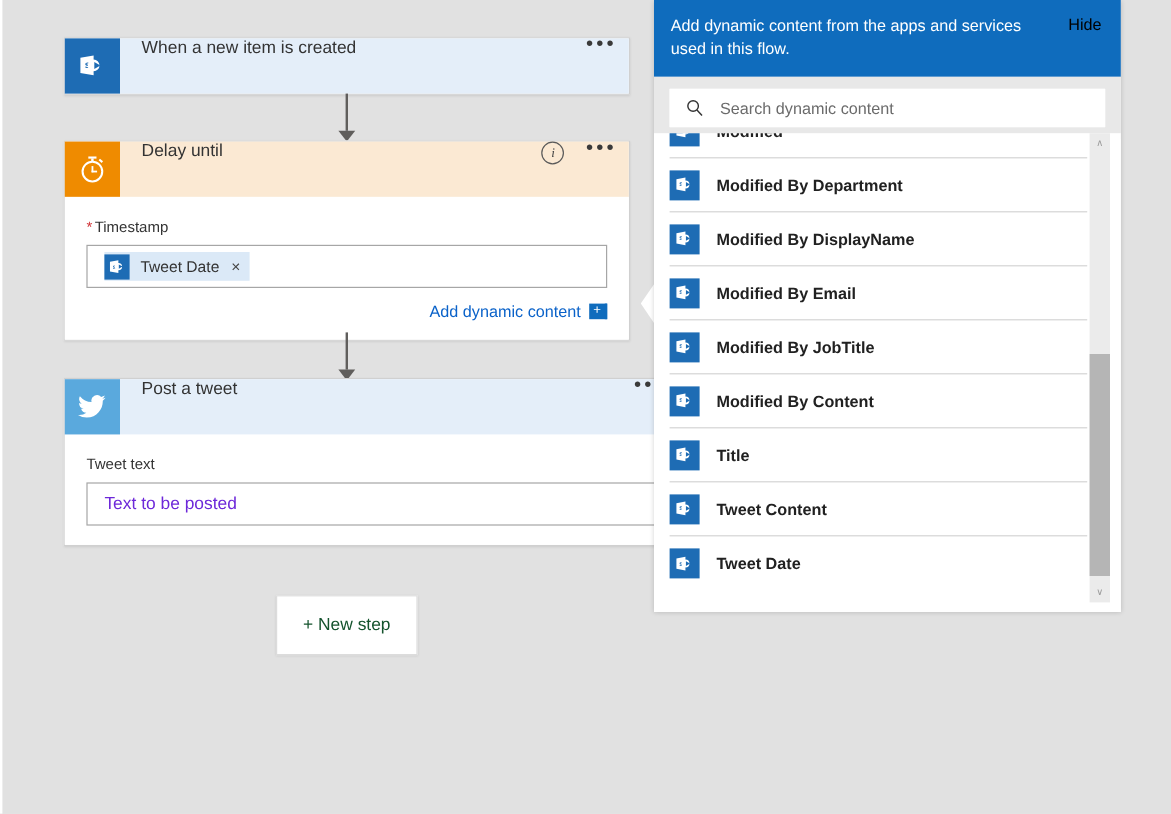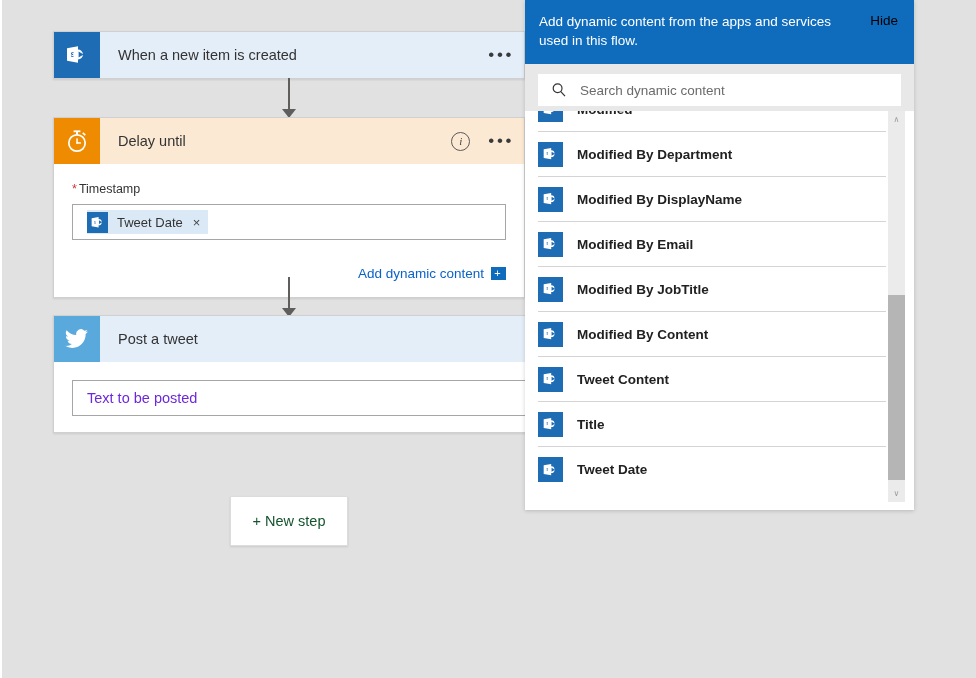--- a/index.html
+++ b/index.html
@@ -47,21 +47,20 @@
   .card-icon {
     width: 46px;
     min-width: 46px;
     display: flex;
     align-items: center;
     justify-content: center;
   }
   .card-titlebar {
     flex: 1;
     display: flex;
-    align-items: center;
     padding-left: 18px;
     padding-right: 10px;
     font-size: 14.5px;
     color: #333333;
     position: relative;
   }
   .card-title { flex: 1; }
 
   .hdr-sp   { background: #e4eef9; }
   .hdr-sp .card-icon { background: #1e6cb4; }
@@ -136,21 +135,21 @@
   .token-label { font-size: 13px; color: #333; }
   .token-x {
     margin-left: 10px;
     font-size: 13px;
     color: #444;
     cursor: pointer;
     line-height: 1;
   }
 
   .add-dyn {
-    margin-top: 26px;
+    margin-top: 12px;
     display: flex;
     justify-content: flex-end;
     align-items: center;
     gap: 7px;
   }
   .add-dyn-label {
     color: #0a62c9;
     font-size: 13.5px;
     cursor: pointer;
   }
@@ -200,21 +199,21 @@
     justify-content: center;
     font-size: 14.5px;
     color: #14532d;
     cursor: pointer;
     box-sizing: border-box;
   }
 
   
   .dyn-panel {
     position: absolute;
-    left: 523px;
+    left: 543px;
     top: 0;
     width: 389px;
     height: 510px;
     background: #ffffff;
     box-shadow: 0 1px 4px rgba(0,0,0,0.18);
   }
   .dyn-banner {
     background: #0f6cbd;
     color: #ffffff;
     padding: 12px 16px 14px 14px;
@@ -423,20 +422,21 @@
           <svg width="24" height="20" viewBox="0 0 24 20">
             <path d="M23 2.5c-.85.38-1.76.63-2.71.75a4.73 4.73 0 0 0 2.07-2.6 9.4 9.4 0 0 1-2.99 1.14A4.71 4.71 0 0 0 11.3 6.1 13.37 13.37 0 0 1 1.6 1.18a4.7 4.7 0 0 0 1.46 6.29 4.67 4.67 0 0 1-2.13-.59v.06a4.71 4.71 0 0 0 3.78 4.62 4.73 4.73 0 0 1-2.13.08 4.72 4.72 0 0 0 4.4 3.27A9.46 9.46 0 0 1 0 16.86 13.33 13.33 0 0 0 7.23 19c8.67 0 13.42-7.18 13.42-13.41l-.02-.61A9.58 9.58 0 0 0 23 2.5Z" fill="#ffffff"></path>
           </svg>
         </div>
         <div class="card-titlebar">
           <span class="card-title">Post a tweet</span>
           <span class="ellipsis">•••</span>
         </div>
       </div>
       <div class="card-body">
+        <div class="field-label">Tweet text</div>
         <div class="field-box">
           <span class="placeholder">Text to be posted</span>
         </div>
       </div>
     </div>
 
     <div class="newstep-btn">+ New step</div>
   </div>
 
   <div class="callout"></div>
@@ -537,33 +537,33 @@
 
         <div class="dyn-item">
           <span class="dyn-item-icon">
             <svg width="15" height="14" viewBox="0 0 22 20">
               <path d="M1 3.2 L12 1.2 L12 17.8 L1 15.8 Z" fill="#ffffff"></path>
               <text x="4.6" y="12" font-family="Liberation Sans, sans-serif" font-size="8.5" font-weight="bold" fill="#1e6cb4">s</text>
               <path d="M12 4.6 a4.9 4.9 0 1 1 0 9.8 a4.9 4.9 0 1 1 0 -9.8 Z" fill="#ffffff"></path>
               <path d="M12.6 6.6 L17.6 9.5 L12.6 12.4 Z" fill="#1e6cb4"></path>
             </svg>
           </span>
+          <span class="dyn-item-label">Title</span>
+        </div>
+
+        <div class="dyn-item">
+          <span class="dyn-item-icon">
+            <svg width="15" height="14" viewBox="0 0 22 20">
+              <path d="M1 3.2 L12 1.2 L12 17.8 L1 15.8 Z" fill="#ffffff"></path>
+              <text x="4.6" y="12" font-family="Liberation Sans, sans-serif" font-size="8.5" font-weight="bold" fill="#1e6cb4">s</text>
+              <path d="M12 4.6 a4.9 4.9 0 1 1 0 9.8 a4.9 4.9 0 1 1 0 -9.8 Z" fill="#ffffff"></path>
+              <path d="M12.6 6.6 L17.6 9.5 L12.6 12.4 Z" fill="#1e6cb4"></path>
+            </svg>
+          </span>
           <span class="dyn-item-label">Tweet Content</span>
-        </div>
-
-        <div class="dyn-item">
-          <span class="dyn-item-icon">
-            <svg width="15" height="14" viewBox="0 0 22 20">
-              <path d="M1 3.2 L12 1.2 L12 17.8 L1 15.8 Z" fill="#ffffff"></path>
-              <text x="4.6" y="12" font-family="Liberation Sans, sans-serif" font-size="8.5" font-weight="bold" fill="#1e6cb4">s</text>
-              <path d="M12 4.6 a4.9 4.9 0 1 1 0 9.8 a4.9 4.9 0 1 1 0 -9.8 Z" fill="#ffffff"></path>
-              <path d="M12.6 6.6 L17.6 9.5 L12.6 12.4 Z" fill="#1e6cb4"></path>
-            </svg>
-          </span>
-          <span class="dyn-item-label">Title</span>
         </div>
 
         <div class="dyn-item">
           <span class="dyn-item-icon">
             <svg width="15" height="14" viewBox="0 0 22 20">
               <path d="M1 3.2 L12 1.2 L12 17.8 L1 15.8 Z" fill="#ffffff"></path>
               <text x="4.6" y="12" font-family="Liberation Sans, sans-serif" font-size="8.5" font-weight="bold" fill="#1e6cb4">s</text>
               <path d="M12 4.6 a4.9 4.9 0 1 1 0 9.8 a4.9 4.9 0 1 1 0 -9.8 Z" fill="#ffffff"></path>
               <path d="M12.6 6.6 L17.6 9.5 L12.6 12.4 Z" fill="#1e6cb4"></path>
             </svg>

